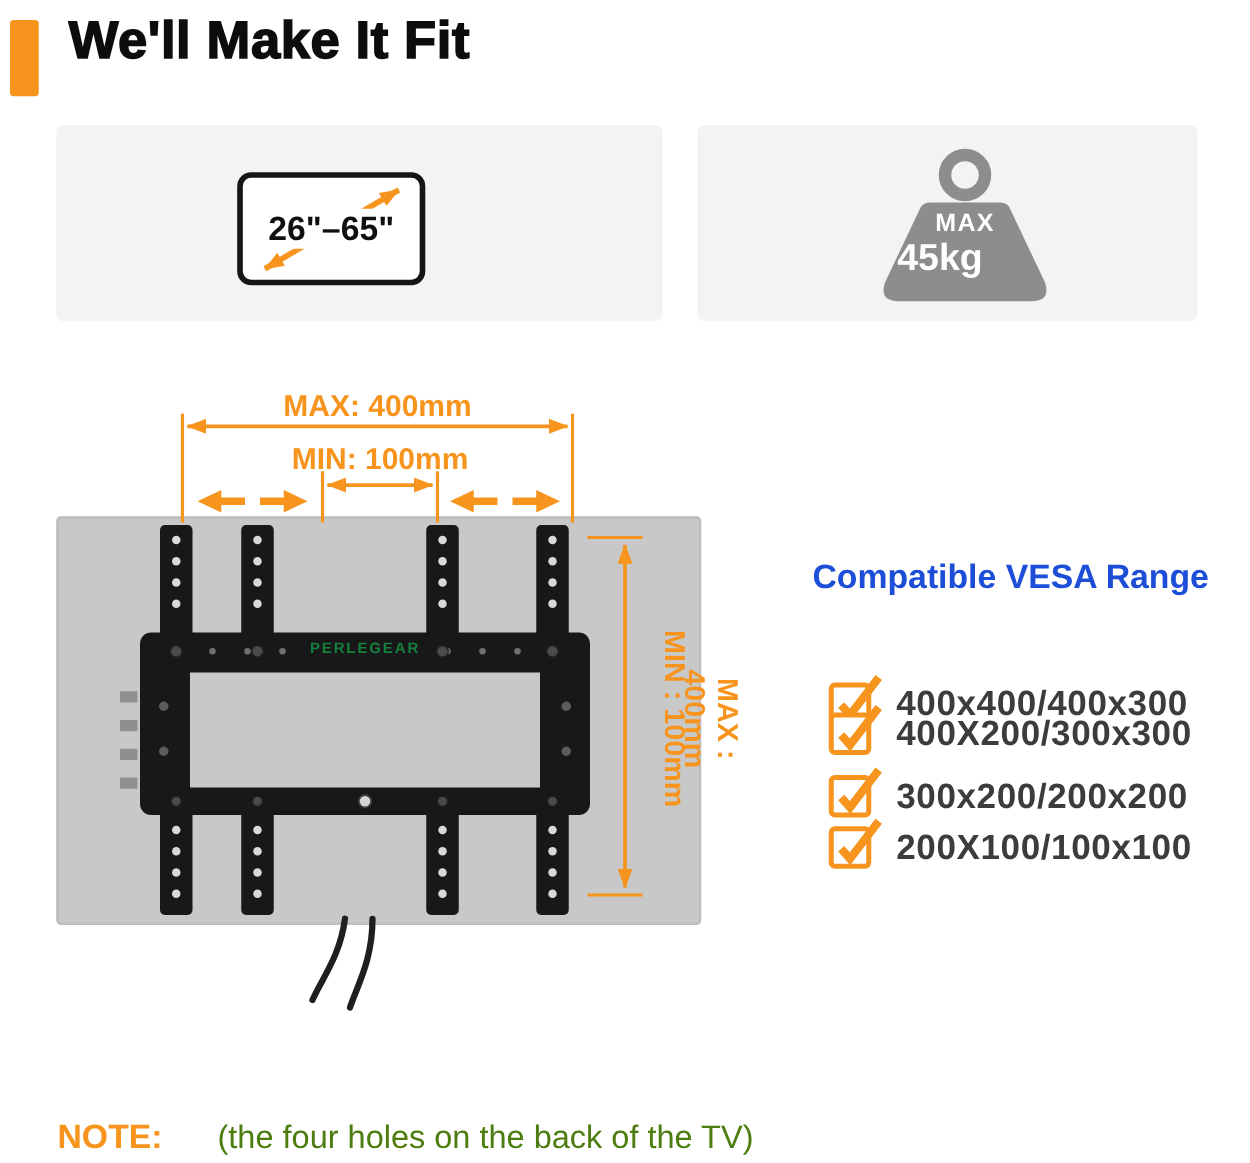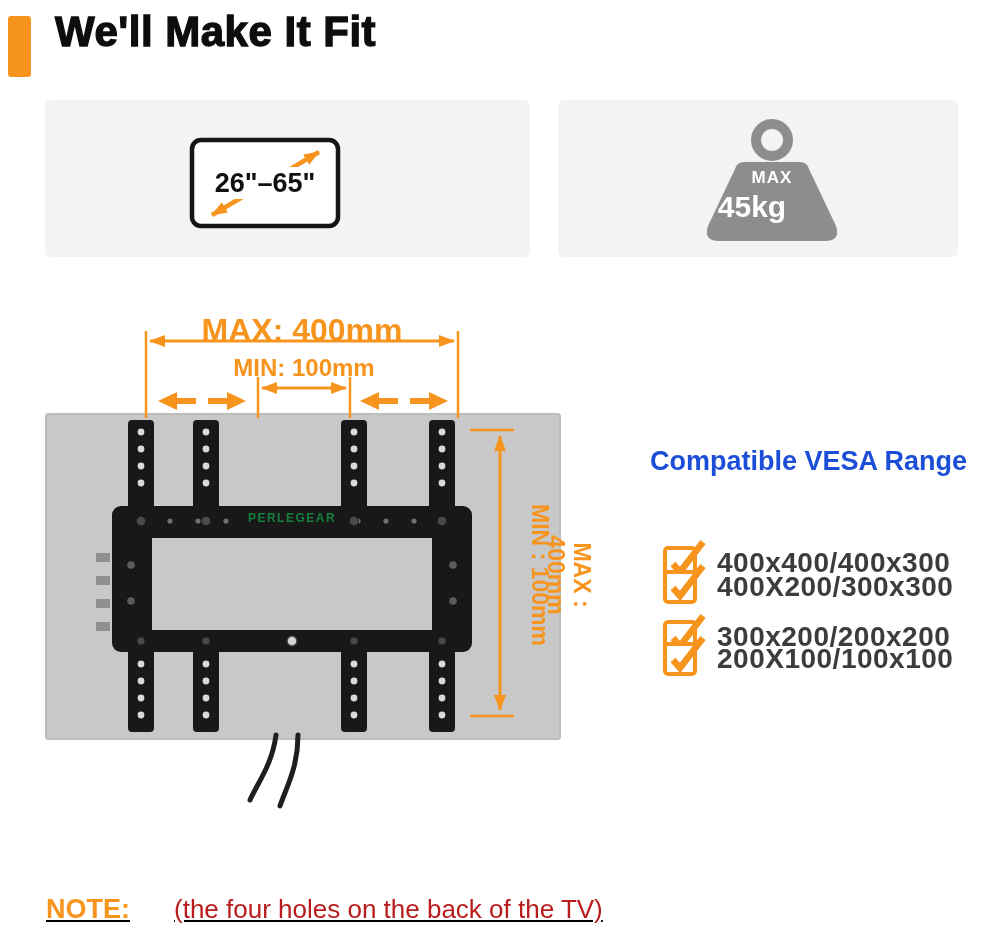--- a/index.html
+++ b/index.html
@@ -18,48 +18,48 @@
 
   .tv { position:absolute; left:45px; top:413px; width:516px; height:327px;
     background:#c8c8c8; border-radius:4px; box-shadow:inset 0 0 0 2px #bdbdbd; }
 
   .overlay { position:absolute; left:0; top:0; width:1000px; height:930px; pointer-events:none; }
 
   .size-label { position:absolute; left:206px; top:167px; width:118px; height:32px; line-height:32px;
     background:#ffffff; font-size:27px; font-weight:bold; color:#101010; text-align:center; }
 
   .weight-max   { position:absolute; left:740px; top:168px; width:64px; text-align:center;
-    font-size:17px; font-weight:bold; color:#ffffff; letter-spacing:1px; }
+    font-size:20px; font-weight:bold; color:#ffffff; letter-spacing:1px; }
   .weight-value { position:absolute; left:704px; top:190px; width:96px; text-align:center;
     font-size:30px; font-weight:bold; color:#ffffff; }
 
   .dim-label { position:absolute; font-weight:bold; color:#F7941D; text-align:center; }
-  #dim-wmax { left:182px; top:312px; width:240px; font-size:32px; }
+  #dim-wmax { left:182px; top:312px; width:240px; font-size:24px; }
   #dim-wmin { left:184px; top:354px; width:240px; font-size:24px; }
   .vlabel { position:absolute; width:150px; height:26px; line-height:26px; text-align:center;
     font-size:23px; font-weight:bold; color:#F7941D; transform:rotate(90deg); }
   #vlabel-min { left:465px; top:562px; }
   #vlabel-max { left:507px; top:562px; }
 
   .brand { position:absolute; left:222px; top:511px; width:140px; text-align:center;
     font-size:12px; font-weight:bold; color:#15803d; letter-spacing:1.5px; }
 
   .vesa-heading { position:absolute; left:650px; top:446px; font-size:27px;
     font-weight:bold; color:#1d4ed8; }
   .vesa-row { position:absolute; left:663px; display:flex; align-items:center; height:38px; }
-  #vesa-row-0 { top:544px; } #vesa-row-1 { top:568px; } #vesa-row-2 { top:618px; } #vesa-row-3 { top:640px; }
+  #vesa-row-0 { top:544px; } #vesa-row-1 { top:568px; } #vesa-row-2 { top:618px; } #vesa-row-3 { top:659px; }
   .check-box { width:26px; height:26px; border:4px solid #F7941D; border-radius:5px;
     position:relative; flex:none; background:#ffffff; }
   .check-box svg { position:absolute; left:-4px; top:-12px; overflow:visible; }
   .vesa-text { margin-left:20px; font-size:28px; color:#3c3c3c; font-weight:600; letter-spacing:0.5px; }
 
-  .note { position:absolute; left:46px; top:894px; display:flex; align-items:flex-end; white-space:nowrap;text-decoration:underline; }
+  .note { position:absolute; left:46px; top:894px; display:flex; align-items:flex-end; white-space:nowrap; }
   .note-label { font-size:27px; font-weight:bold; color:#F7941D; margin-right:14px; }
   .note-def  { font-size:26px; color:#141414; }
-  .note-hint { font-size:26px; color:#b91c1c; margin-left:30px; }
+  .note-hint { font-size:26px; color:#4d7c0f; margin-left:30px; }
 </style>
 </head>
 <body>
 
 <div class="canvas">
 
   <div class="accent-bar"></div>
   <h1 class="title">We'll Make It Fit</h1>
 
   <div class="panel panel-size"></div>

